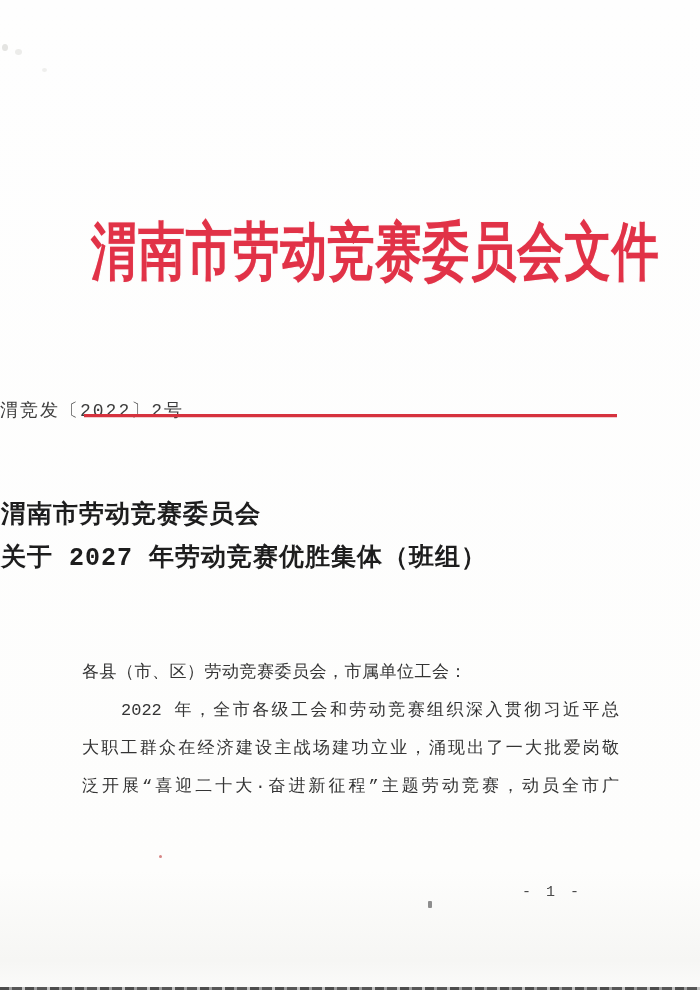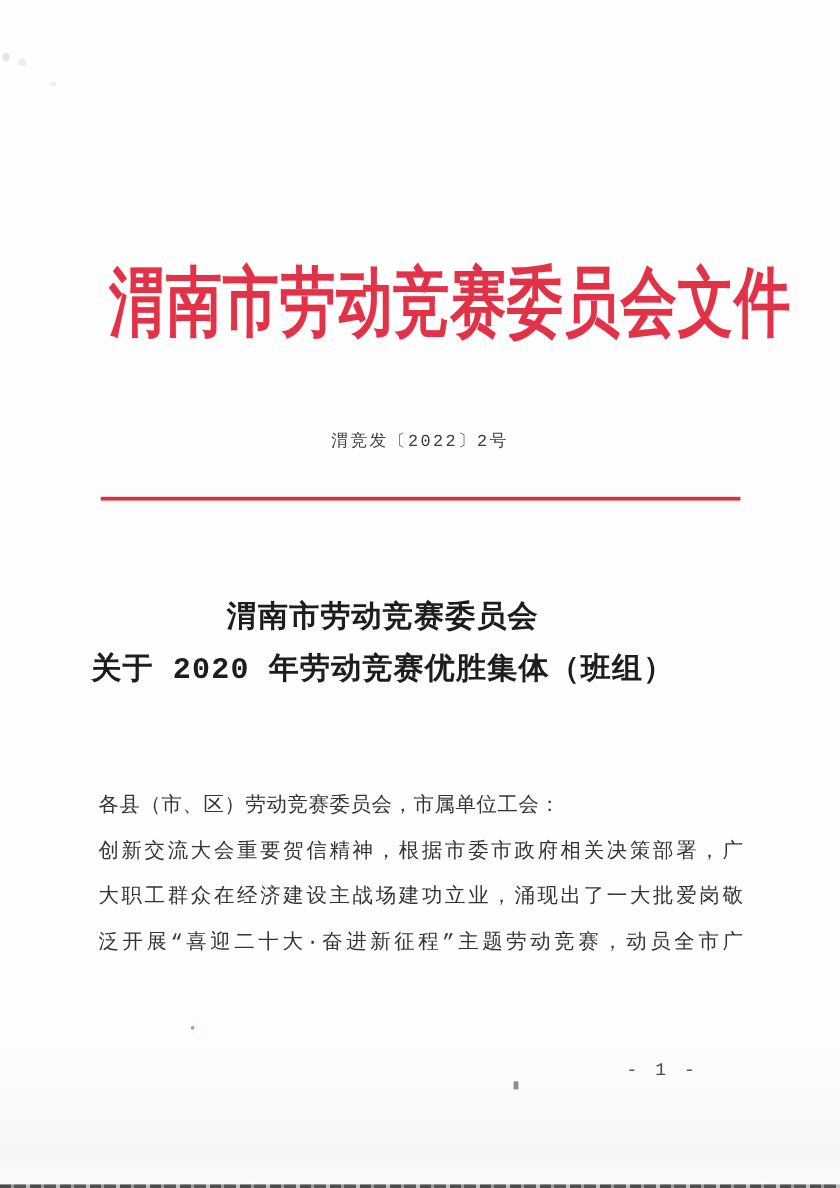--- a/index.html
+++ b/index.html
@@ -31,25 +31,24 @@
     letter-spacing: 1px;
     transform: scaleX(0.74);
     transform-origin: 50% 50%;
     white-space: nowrap;
     text-shadow: 0 0 1px rgba(225, 50, 71, 0.45);
   }
 
   
   .doc-number {
     position: absolute;
-    top: 359px;
+    top: 398px;
     left: 0;
     width: 700px;
-    text-align: center;
-    font-size: 14px;
+    font-size: 18px;
     color: #3c3c3c;
     letter-spacing: 2px;
   }
 
   
   .red-line {
     position: absolute;
     top: 414px;
     left: 84px;
     width: 533px;
@@ -57,23 +56,22 @@
     margin: 0;
     border: none;
     background: #d6323e;
     box-shadow: 0 1px 0 rgba(214, 50, 62, 0.25);
   }
 
   
   .title-block {
     position: absolute;
     top: 494px;
-    left: 16px;
+    left: 1px;
     width: 606px;
-    text-align: center;
   }
   .title-line {
     font-size: 25px;
     font-weight: bold;
     line-height: 43px;
     color: #1d1d1d;
     letter-spacing: 1px;
     white-space: nowrap;
   }
 
@@ -145,26 +143,26 @@
 <div class="page">
 
   <h1 class="red-header">渭南市劳动竞赛委员会文件</h1>
 
   <div class="doc-number">渭竞发〔2022〕2号</div>
 
   <hr class="red-line">
 
   <div class="title-block">
     <div class="title-line">渭南市劳动竞赛委员会</div>
-    <div class="title-line">关于 2020 年劳动竞赛优胜集体（班组）</div>
+    <div class="title-line">关于 2027 年劳动竞赛优胜集体（班组）</div>
   </div>
 
   <div class="body-block">
     <div class="body-line salutation">各县（市、区）劳动竞赛委员会，市属单位工会：</div>
-    <div class="body-line jline">创新交流大会重要贺信精神，根据市委市政府相关决策部署，广</div>
+    <div class="body-line jline indent">2022 年，全市各级工会和劳动竞赛组织深入贯彻习近平总</div>
     <div class="body-line jline">大职工群众在经济建设主战场建功立业，涌现出了一大批爱岗敬</div>
     <div class="body-line jline">泛开展“喜迎二十大·奋进新征程”主题劳动竞赛，动员全市广</div>
   </div>
 
   <div class="page-number">- 1 -</div>
 
   <span class="speck speck-a"></span>
   <span class="speck speck-b"></span>
   <span class="speck speck-c"></span>
   <span class="speck speck-d"></span>

